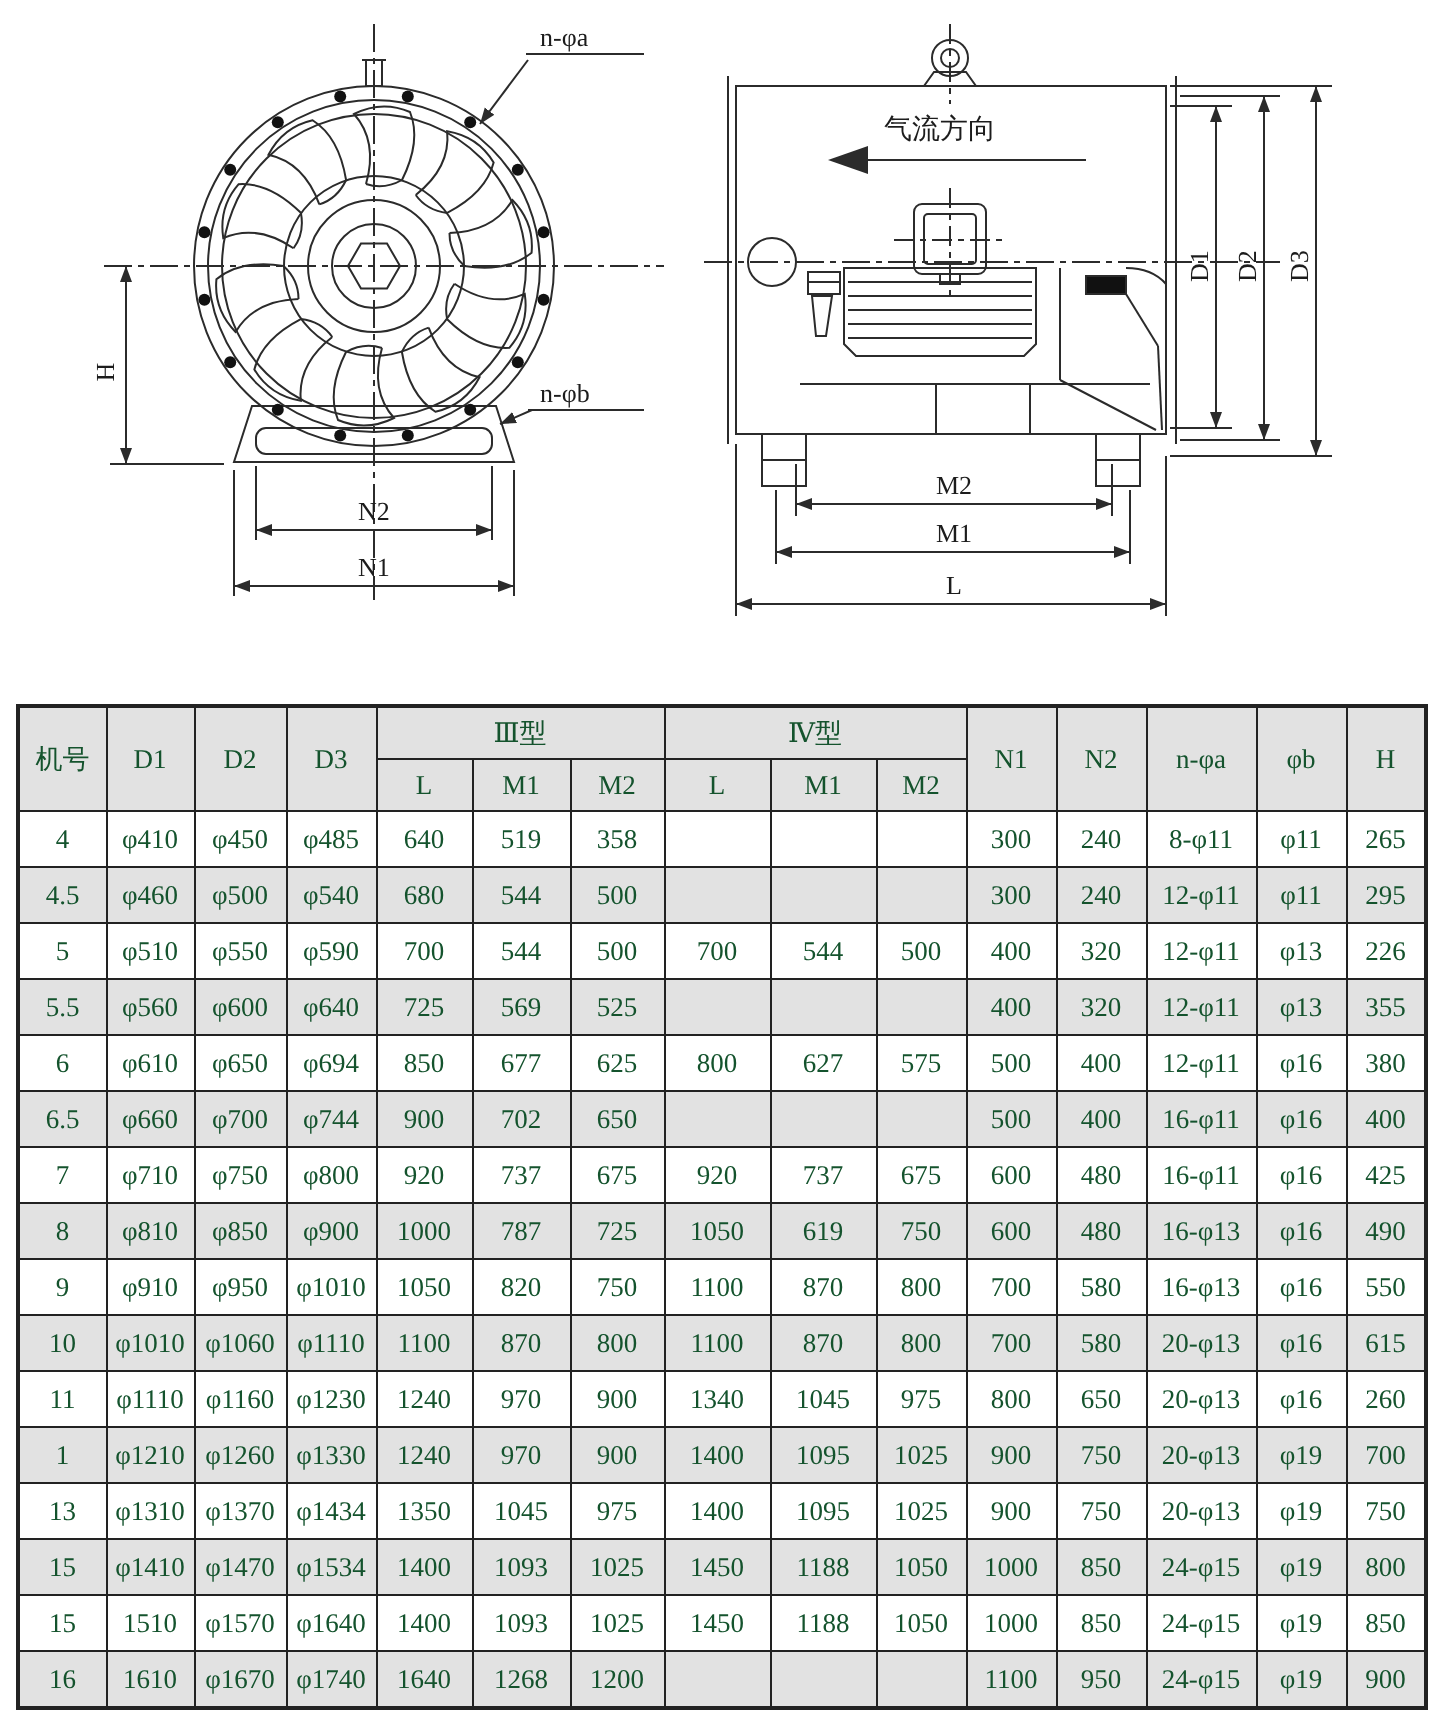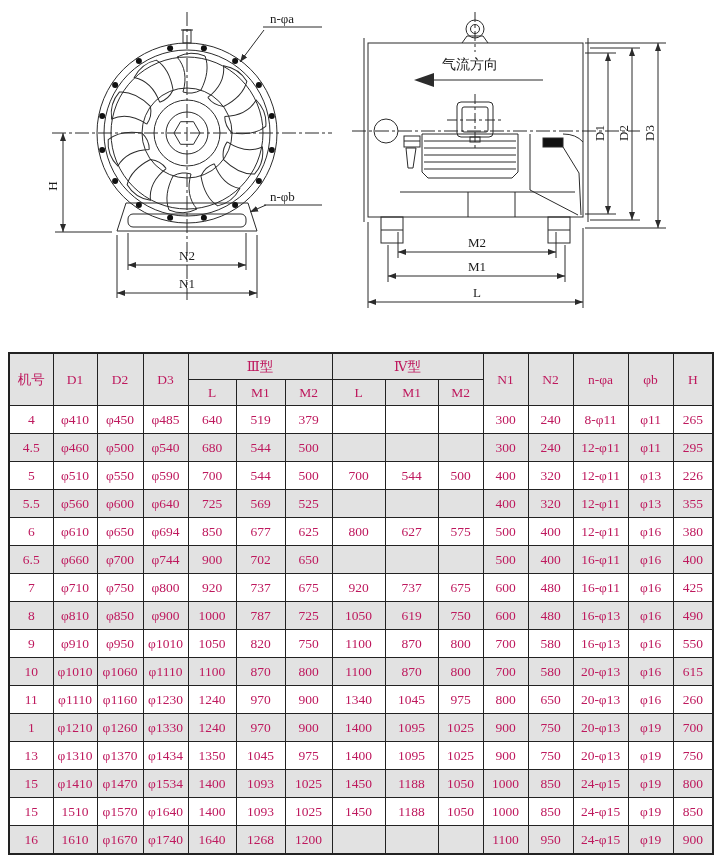--- a/index.html
+++ b/index.html
@@ -1,17 +1,17 @@
 <!DOCTYPE html>
 <html><head>
 <meta charset="utf-8">
 <style>
   html,body{margin:0;padding:0;background:#ffffff;}
   .page{position:relative;width:720px;height:857px;background:#fff;overflow:hidden;
-        font-family:"Liberation Serif","DejaVu Serif",serif;color:#be185d;}
+        font-family:"Liberation Serif","DejaVu Serif",serif;color:#14532d;}
   .drawings{position:absolute;left:0;top:0;}
   svg text{font-family:"Liberation Serif","DejaVu Serif",serif;fill:#1c1c1c;}
   .dim-table{position:absolute;left:8px;top:352px;width:704px;border-collapse:collapse;
              table-layout:fixed;font-size:13.5px;}
   .dim-table th,.dim-table td{border:1px solid #222;text-align:center;vertical-align:middle;
              padding:0;font-weight:normal;overflow:hidden;white-space:nowrap;}
   .dim-table{border:2px solid #222;}
   .dim-table thead th{height:25px;background:#e2e2e2;margin-top:40px;}
   .dim-table tbody td{height:27px;background:#ffffff;}
   .dim-table tbody tr:nth-child(even) td{background:#e2e2e2;}
@@ -224,21 +224,21 @@
       </tr>
     </thead>
     <tbody>
         <tr>
           <td>4</td>
           <td>φ410</td>
           <td>φ450</td>
           <td>φ485</td>
           <td>640</td>
           <td>519</td>
-          <td>379</td>
+          <td>358</td>
           <td></td>
           <td></td>
           <td></td>
           <td>300</td>
           <td>240</td>
           <td>8-φ11</td>
           <td>φ11</td>
           <td>265</td>
         </tr>
         <tr>

